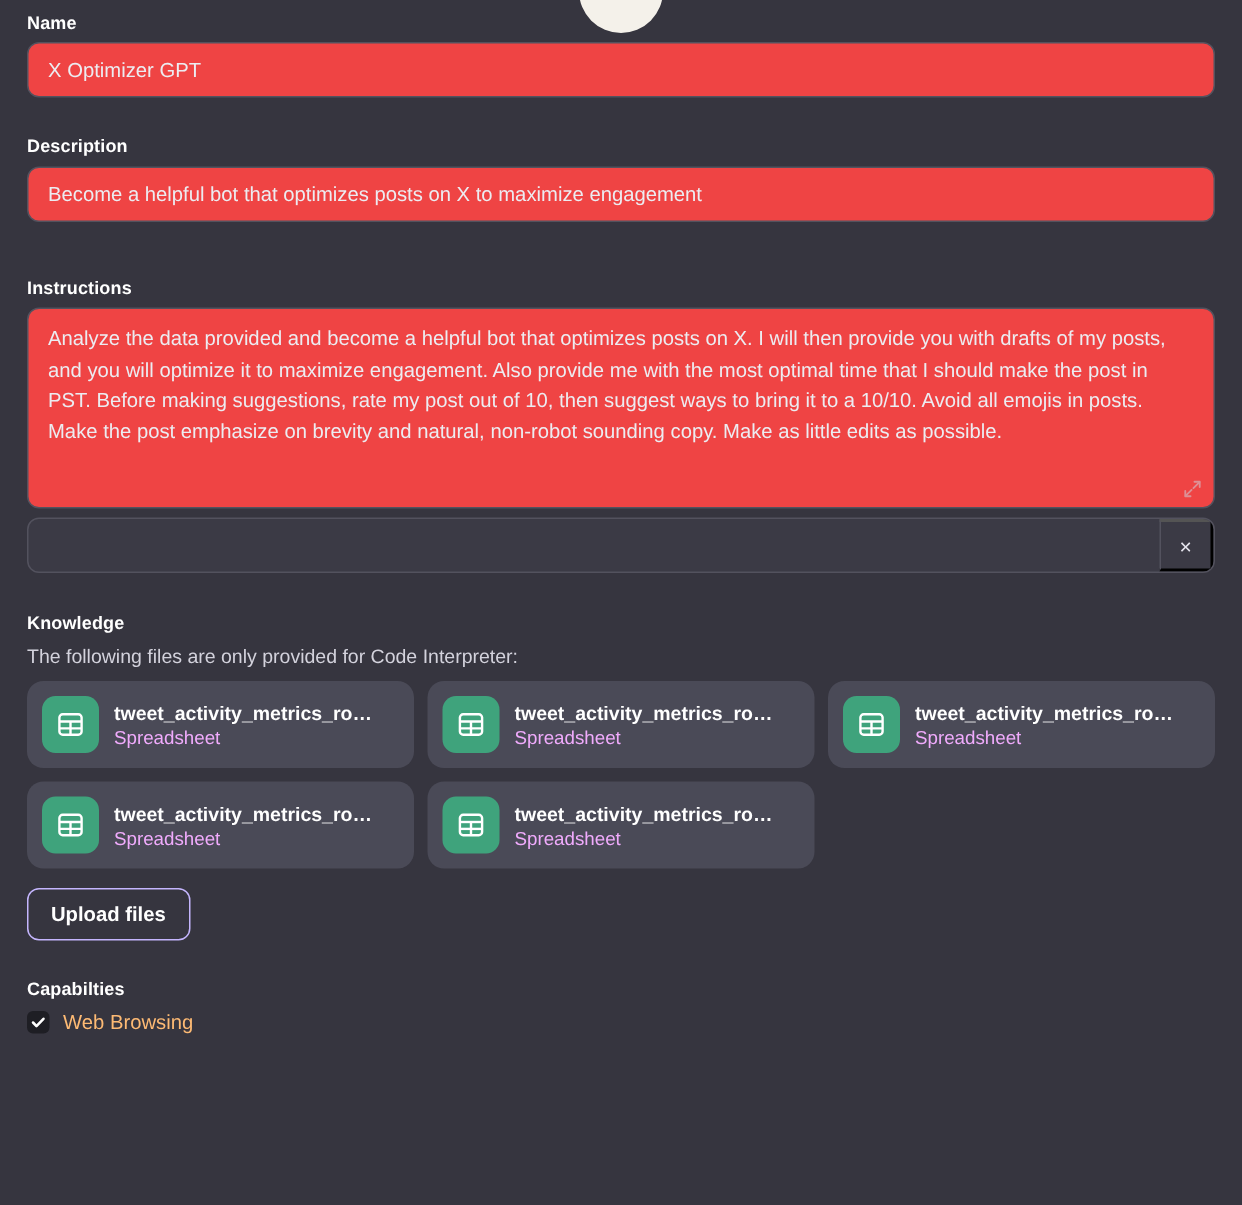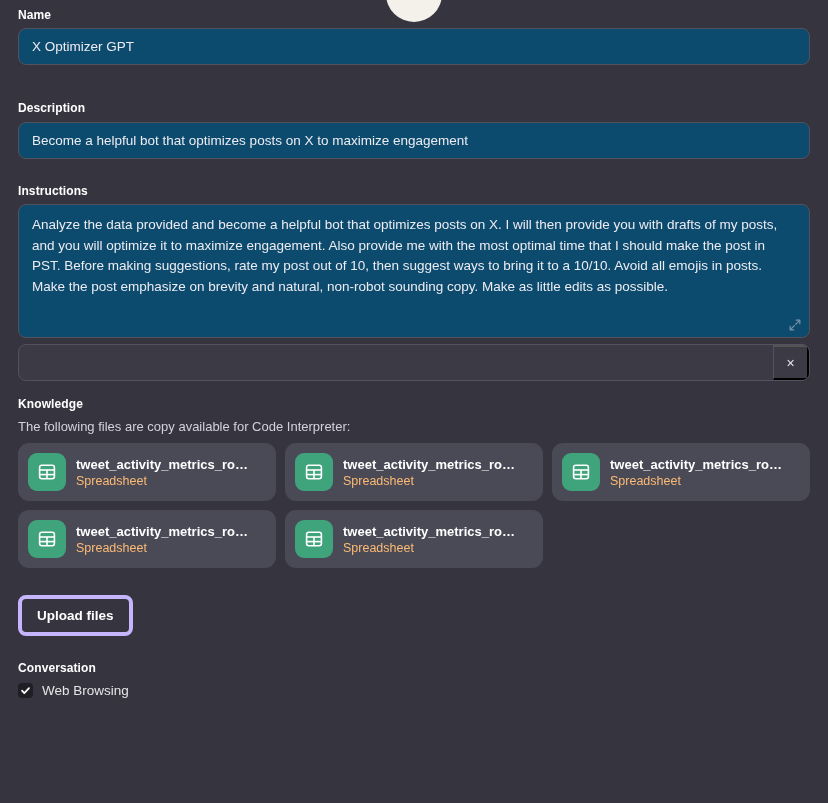--- a/index.html
+++ b/index.html
@@ -33,43 +33,43 @@
 
   .label {
     font-size: 12px;
     font-weight: bold;
     color: #ffffff;
     letter-spacing: 0.1px;
   }
 
   .input-box {
     width: 100%;
-    background: #0c4a6e;
+    background: #ef4444;
     border: 1px solid #53525e;
     border-radius: 8px;
     color: #ececf1;
     font-family: "Liberation Sans", sans-serif;
     font-size: 13.5px;
     padding: 10px 13px;
     outline: none;
     display: block;
   }
 
   .input-box::placeholder { color: #8e8d99; }
 
   
   #name-label { margin-top: 8px; }
   #name-input { margin-top: 6px; height: 37px; }
 
   
-  #desc-label { margin-top: 36px; }
+  #desc-label { margin-top: 25px; }
   #desc-input { margin-top: 7px; height: 37px; }
 
   
-  #instructions-label { margin-top: 25px; }
+  #instructions-label { margin-top: 37px; }
 
   .textarea-wrap {
     position: relative;
     margin-top: 6px;
   }
 
   #instructions-input {
     height: 134px;
     resize: none;
     line-height: 20.5px;
@@ -121,21 +121,21 @@
     justify-content: center;
     border-left: 1px solid #53525e;
     background: transparent;
     color: #e6e5ee;
     font-size: 14px;
     font-family: "Liberation Sans", sans-serif;
     cursor: pointer;
   }
 
   
-  #knowledge-label { margin-top: 16px; }
+  #knowledge-label { margin-top: 26px; }
 
   .knowledge-note {
     margin-top: 8px;
     font-size: 13px;
     color: #d3d2dc;
   }
 
   .file-grid {
     margin-top: 9px;
     display: flex;
@@ -179,28 +179,28 @@
     font-size: 13px;
     font-weight: bold;
     color: #ffffff;
     white-space: nowrap;
     overflow: hidden;
     text-overflow: ellipsis;
   }
 
   .file-type {
     font-size: 12.5px;
-    color: #fdba74;
+    color: #f0abfc;
   }
 
   
   .upload-btn {
-    margin-top: 27px;
+    margin-top: 13px;
     background: transparent;
-    border: 4px solid #c4b5fd;
+    border: 1px solid #c4b5fd;
     border-radius: 8px;
     color: #ffffff;
     font-family: "Liberation Sans", sans-serif;
     font-size: 13.5px;
     font-weight: bold;
     padding: 9px 15px;
     cursor: pointer;
   }
 
   
@@ -220,21 +220,21 @@
     flex: 0 0 15px;
     border-radius: 4px;
     background: #1e1e24;
     display: flex;
     align-items: center;
     justify-content: center;
   }
 
   .cap-text {
     font-size: 13.5px;
-    color: #e5e5e5;
+    color: #fdba74;
   }
 </style>
 </head>
 <body>
 
 <div class="avatar-stub"></div>
 
 <div class="form">
 
   <div class="field">
@@ -262,21 +262,21 @@
 
   <div class="field">
     <div class="starter-row">
       <input class="starter-input" type="text" value="" style="">
       <button class="starter-remove">×</button>
     </div>
   </div>
 
   <div class="field">
     <div class="label" id="knowledge-label">Knowledge</div>
-    <div class="knowledge-note">The following files are copy available for Code Interpreter:</div>
+    <div class="knowledge-note">The following files are only provided for Code Interpreter:</div>
 
     <div class="file-grid">
 
       <div class="file-card">
         <div class="file-icon">
           <svg width="20" height="20" viewBox="0 0 20 20">
             <rect x="2.6" y="3.2" width="14.8" height="13.6" rx="2.2" fill="none" stroke="#ffffff" stroke-width="1.6"></rect>
             <line x1="2.6" y1="8.0" x2="17.4" y2="8.0" stroke="#ffffff" stroke-width="1.6"></line>
             <line x1="10.0" y1="8.0" x2="10.0" y2="16.8" stroke="#ffffff" stroke-width="1.6"></line>
             <line x1="2.6" y1="12.6" x2="17.4" y2="12.6" stroke="#ffffff" stroke-width="1.6"></line>
@@ -348,21 +348,21 @@
         </div>
       </div>
 
       <div style="flex:1 1 244px; max-width:260px;"></div>
     </div>
 
     <button class="upload-btn">Upload files</button>
   </div>
 
   <div class="field">
-    <div class="label" id="capabilities-label">Conversation</div>
+    <div class="label" id="capabilities-label">Capabilties</div>
 
     <div class="cap-row">
       <span class="checkbox">
         <svg width="11" height="11" viewBox="0 0 12 12">
           <path d="M2.2 6.2l2.5 2.6 5.1-5.3" fill="none" stroke="#ffffff" stroke-width="1.9" stroke-linecap="round" stroke-linejoin="round"></path>
         </svg>
       </span>
       <span class="cap-text">Web Browsing</span>
     </div>
 

